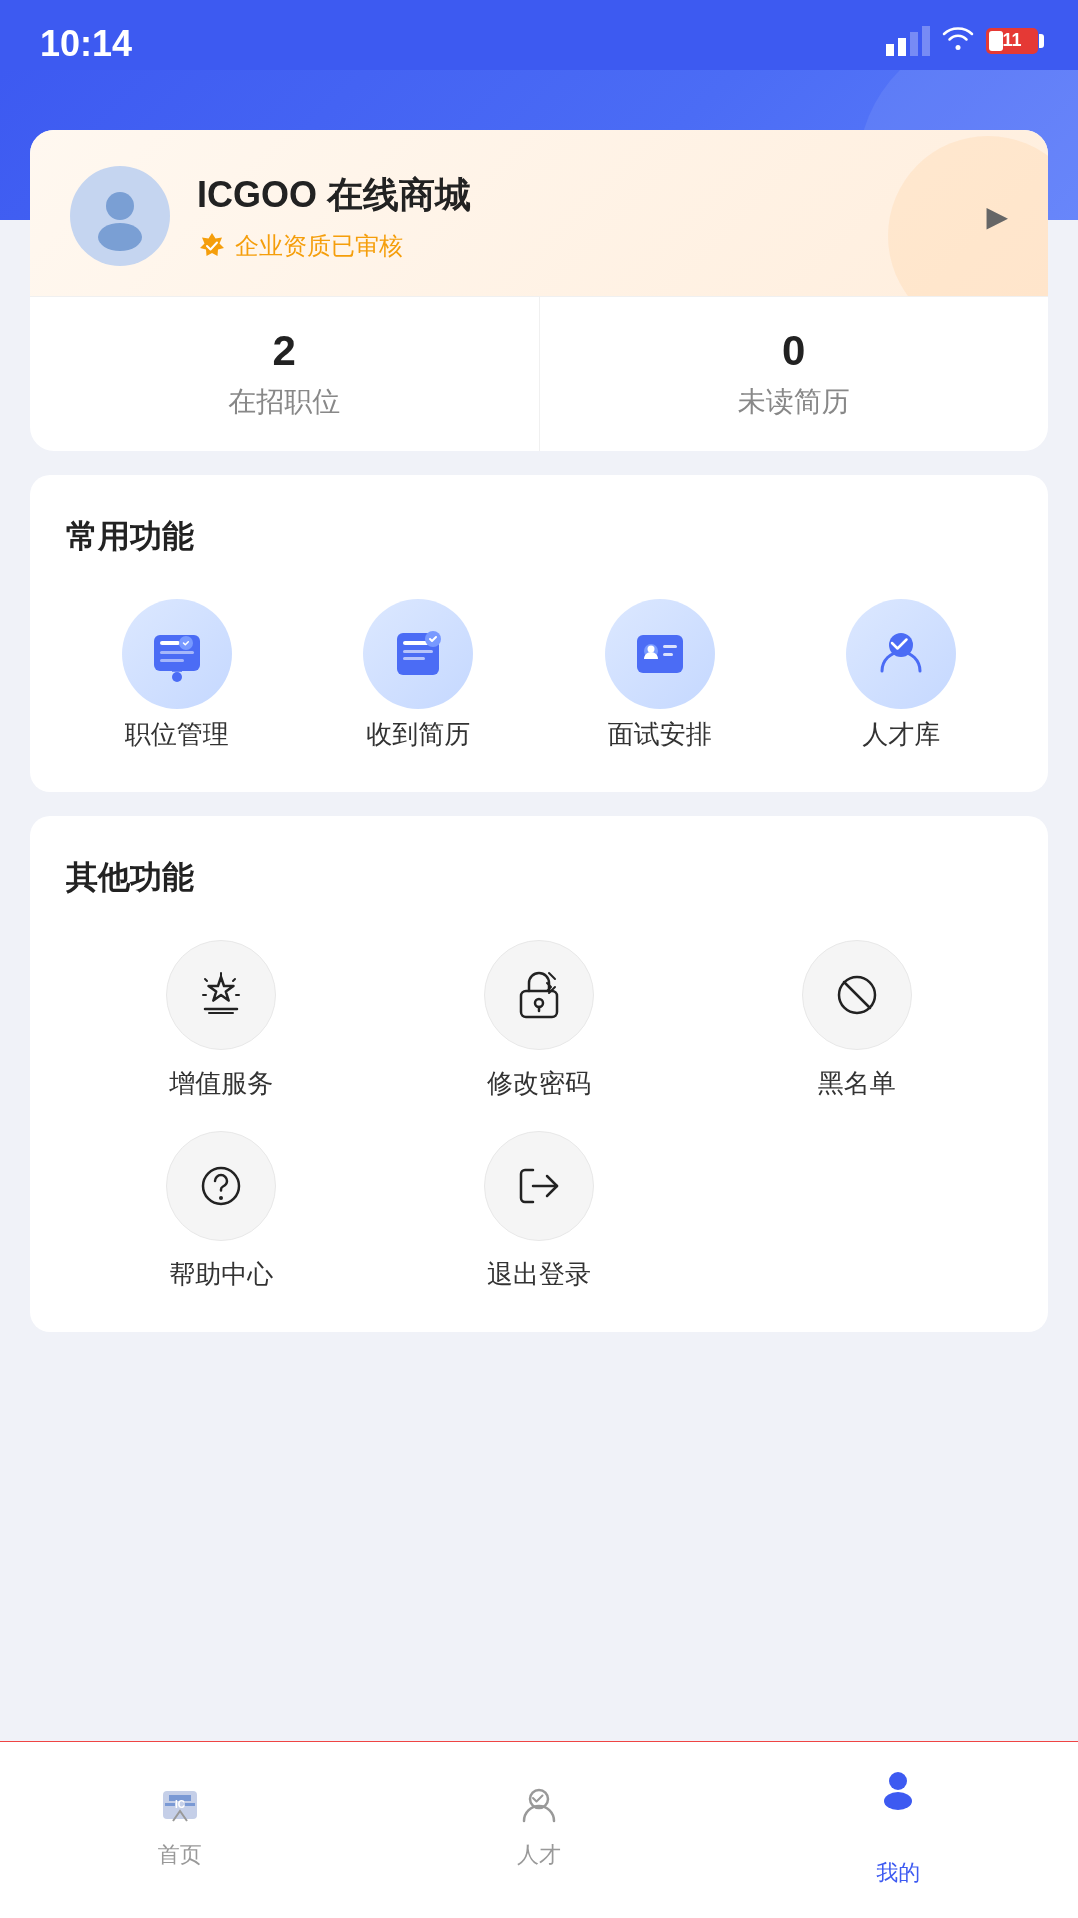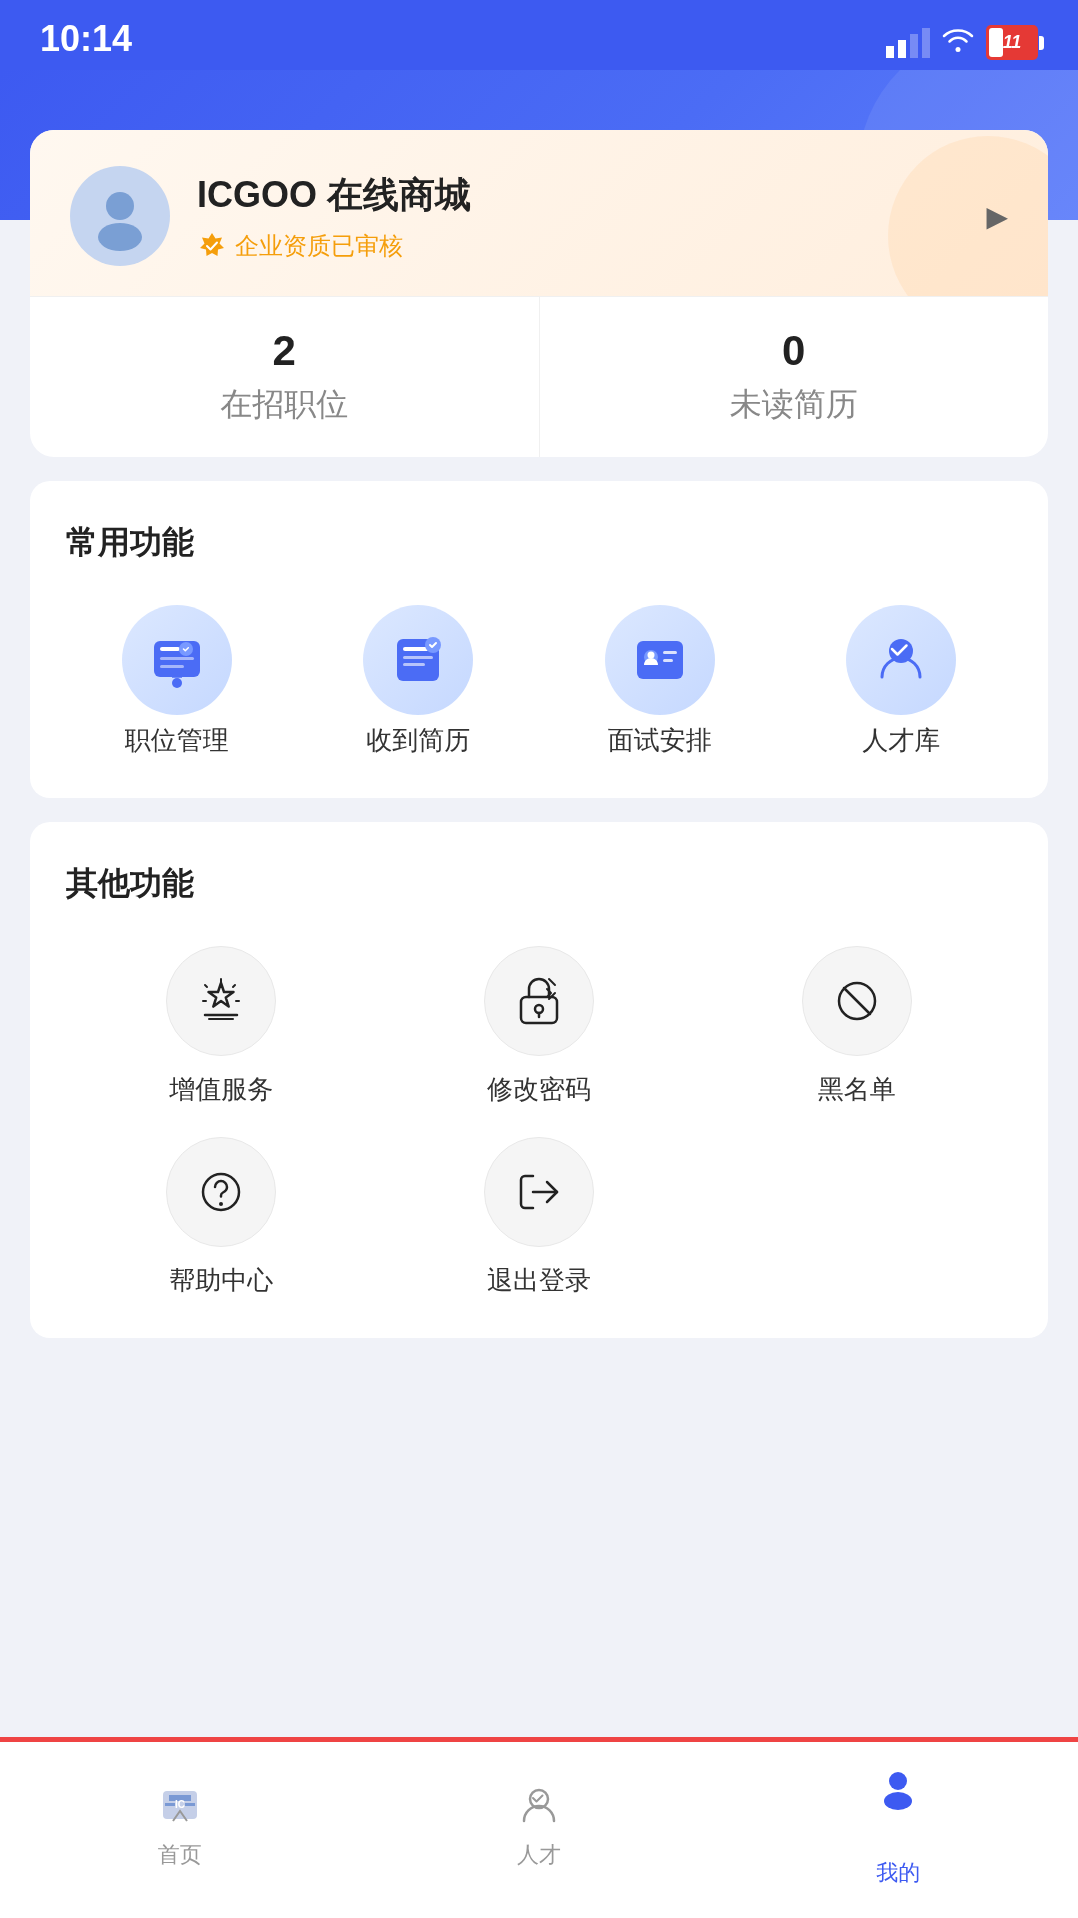--- a/index.html
+++ b/index.html
@@ -11,22 +11,22 @@
       min-height: 1918px;
       overflow-x: hidden;
       position: relative;
     }
 
     
     .status-bar {
       background: #3d5af1;
       display: flex;
       justify-content: space-between;
-      align-items: flex-end;
-      padding: 14px 40px 10px;
+      align-items: flex-start;
+      padding: 23px 40px 10px;
       height: 70px;
     }
     .status-time {
       color: white;
       font-size: 36px;
       font-weight: 700;
     }
     .status-icons {
       display: flex;
       align-items: center;
@@ -51,26 +51,25 @@
       font-size: 28px;
     }
     .battery {
       display: flex;
       align-items: center;
     }
     .battery-body {
       background: #e53935;
       border-radius: 5px;
       width: 52px;
-      height: 35px;
+      height: 26px;
       display: flex;
       align-items: center;
       padding: 3px;
       position: relative;
-      font-style: italic;
     }
     .battery-body::after {
       content: '';
       position: absolute;
       right: -6px;
       top: 50%;
       transform: translateY(-50%);
       width: 5px;
       height: 14px;
       background: white;
@@ -209,21 +208,21 @@
       border-right: 1px solid #f0f0f0;
     }
     .stat-number {
       font-size: 42px;
       font-weight: 600;
       color: #222;
       display: block;
       margin-bottom: 8px;
     }
     .stat-label {
-      font-size: 32px;
+      font-size: 28px;
       color: #888;
     }
 
     
     .section-card {
       background: white;
       border-radius: 20px;
       margin: 24px 30px;
       padding: 40px 36px;
     }
@@ -299,21 +298,21 @@
       text-align: center;
     }
 
     
     .bottom-nav {
       position: fixed;
       bottom: 0;
       left: 0;
       width: 1078px;
       background: white;
-      border-top: 5px solid #ef4444;
+      border-top: 1px solid #ef4444;
       display: flex;
       justify-content: space-around;
       align-items: center;
       padding: 20px 0 30px;
       z-index: 100;
     }
     .nav-item {
       display: flex;
       flex-direction: column;
       align-items: center;

